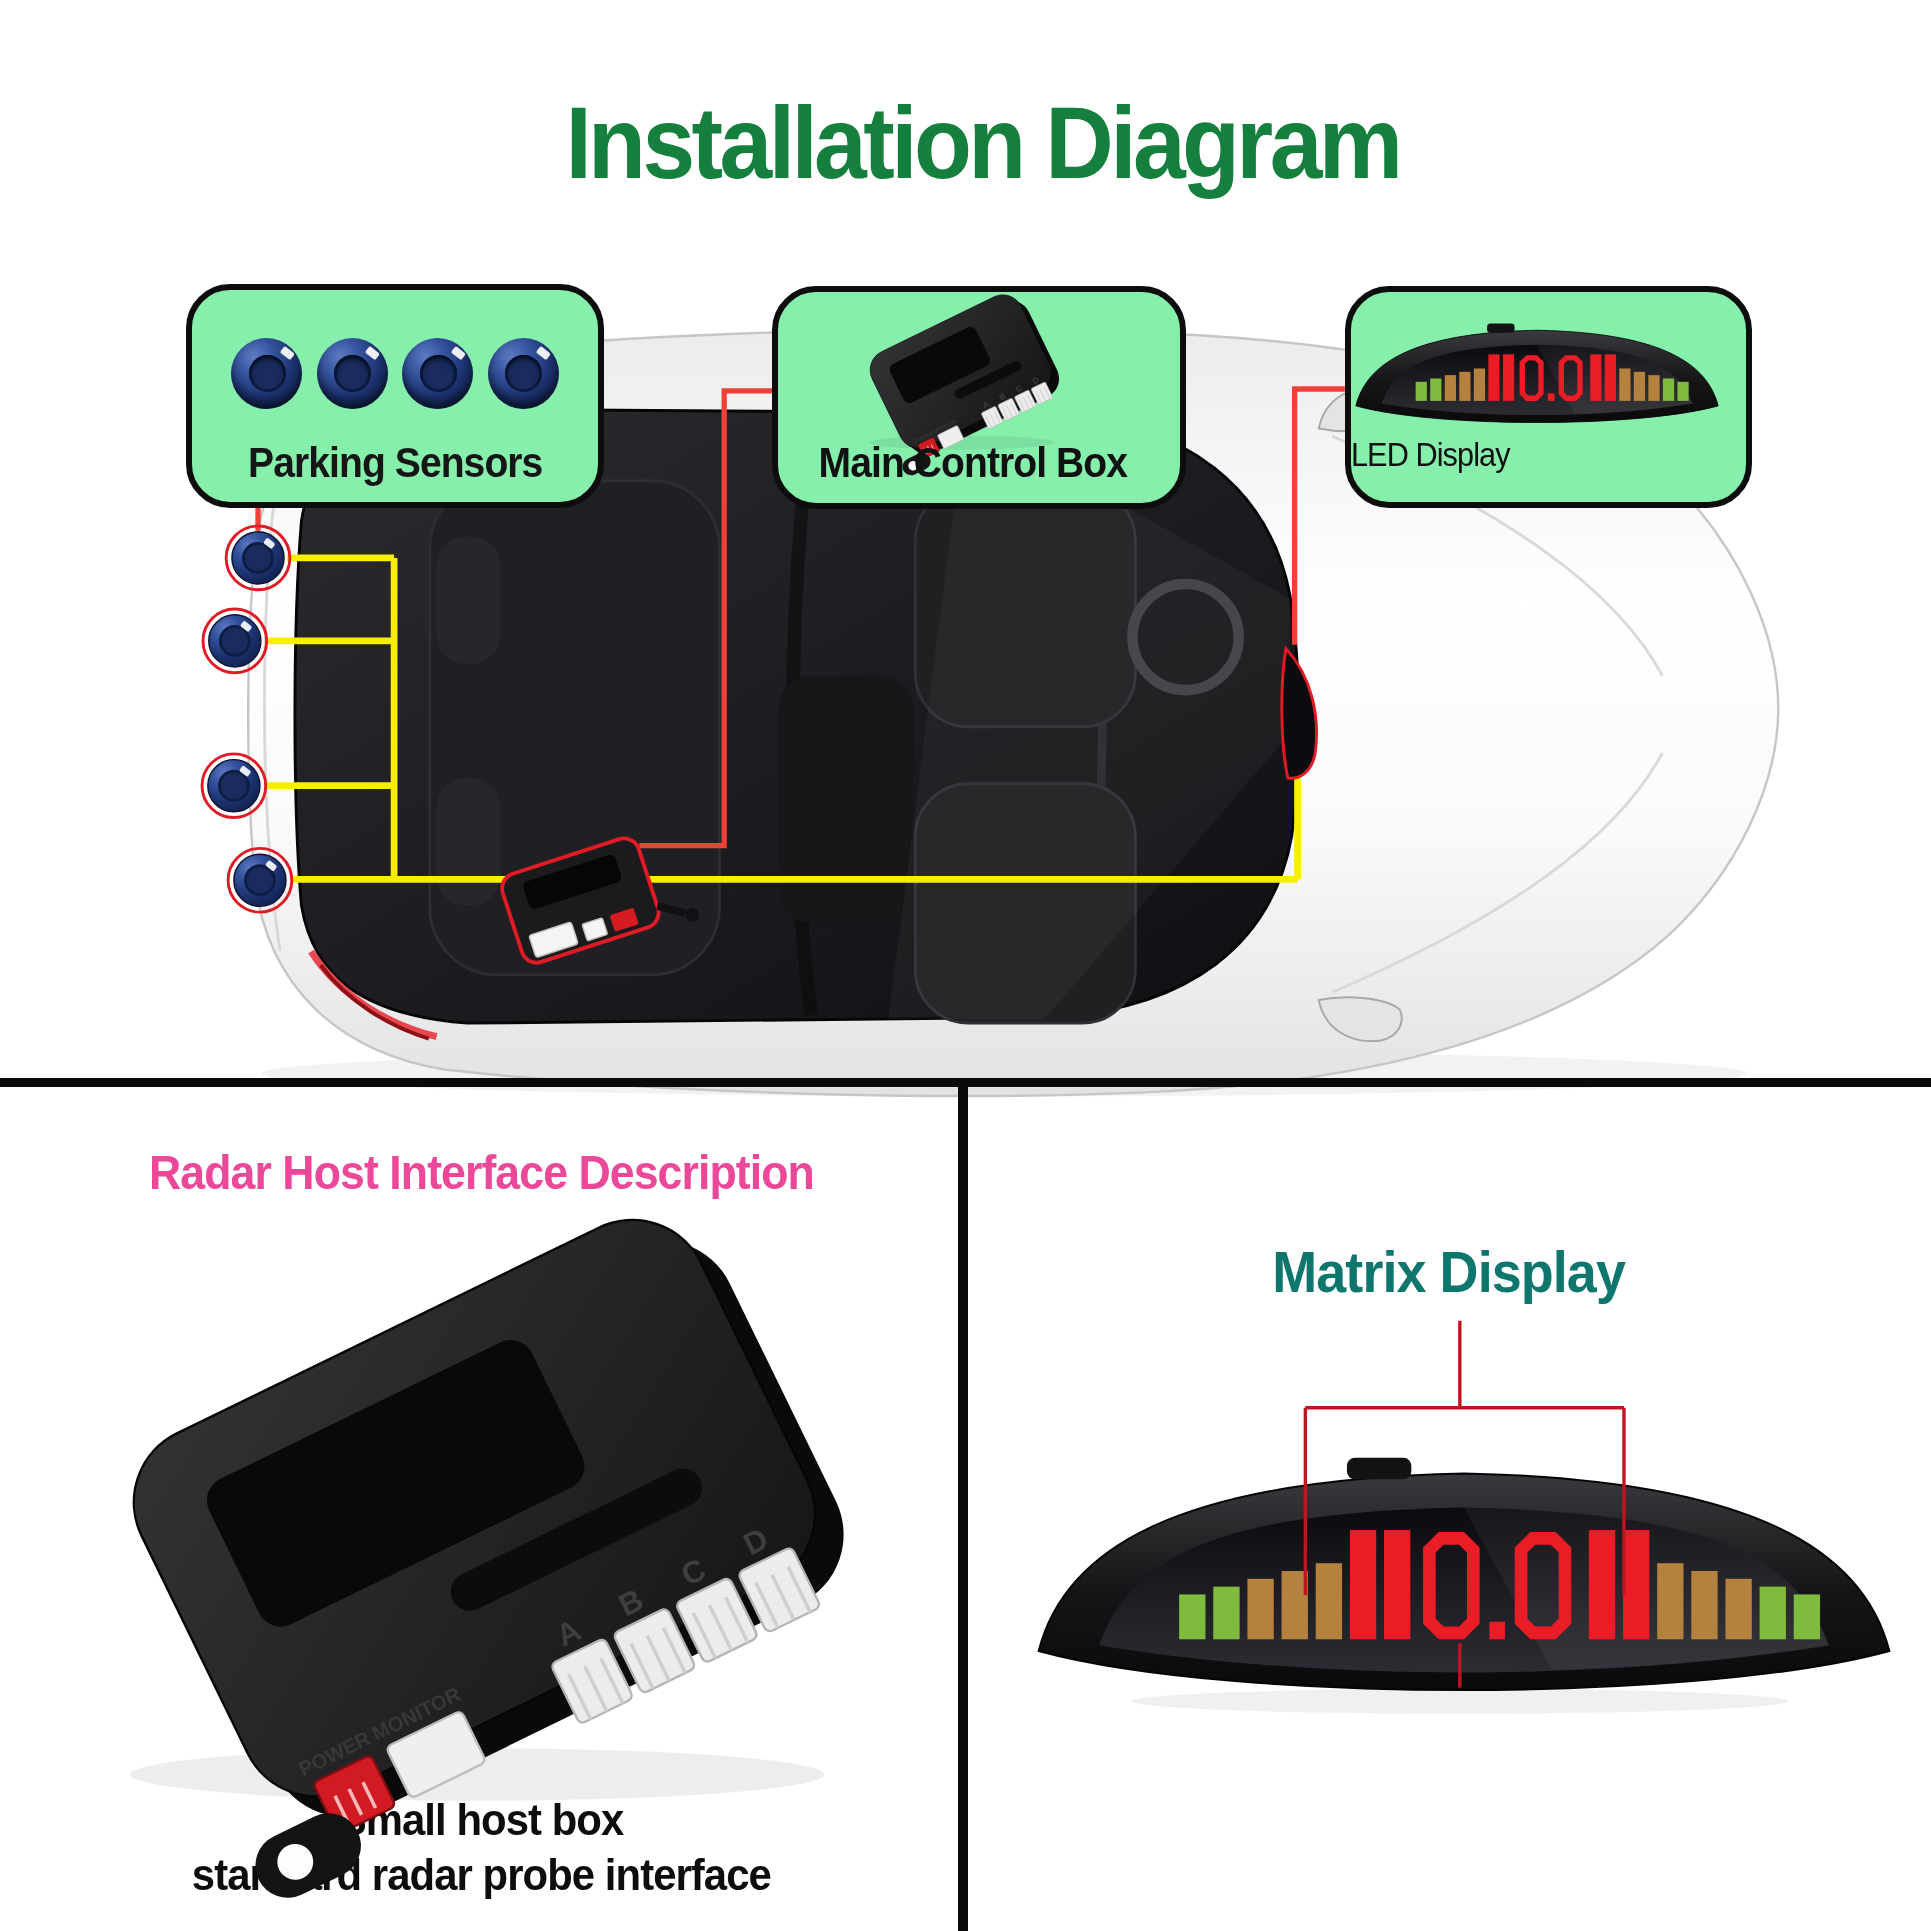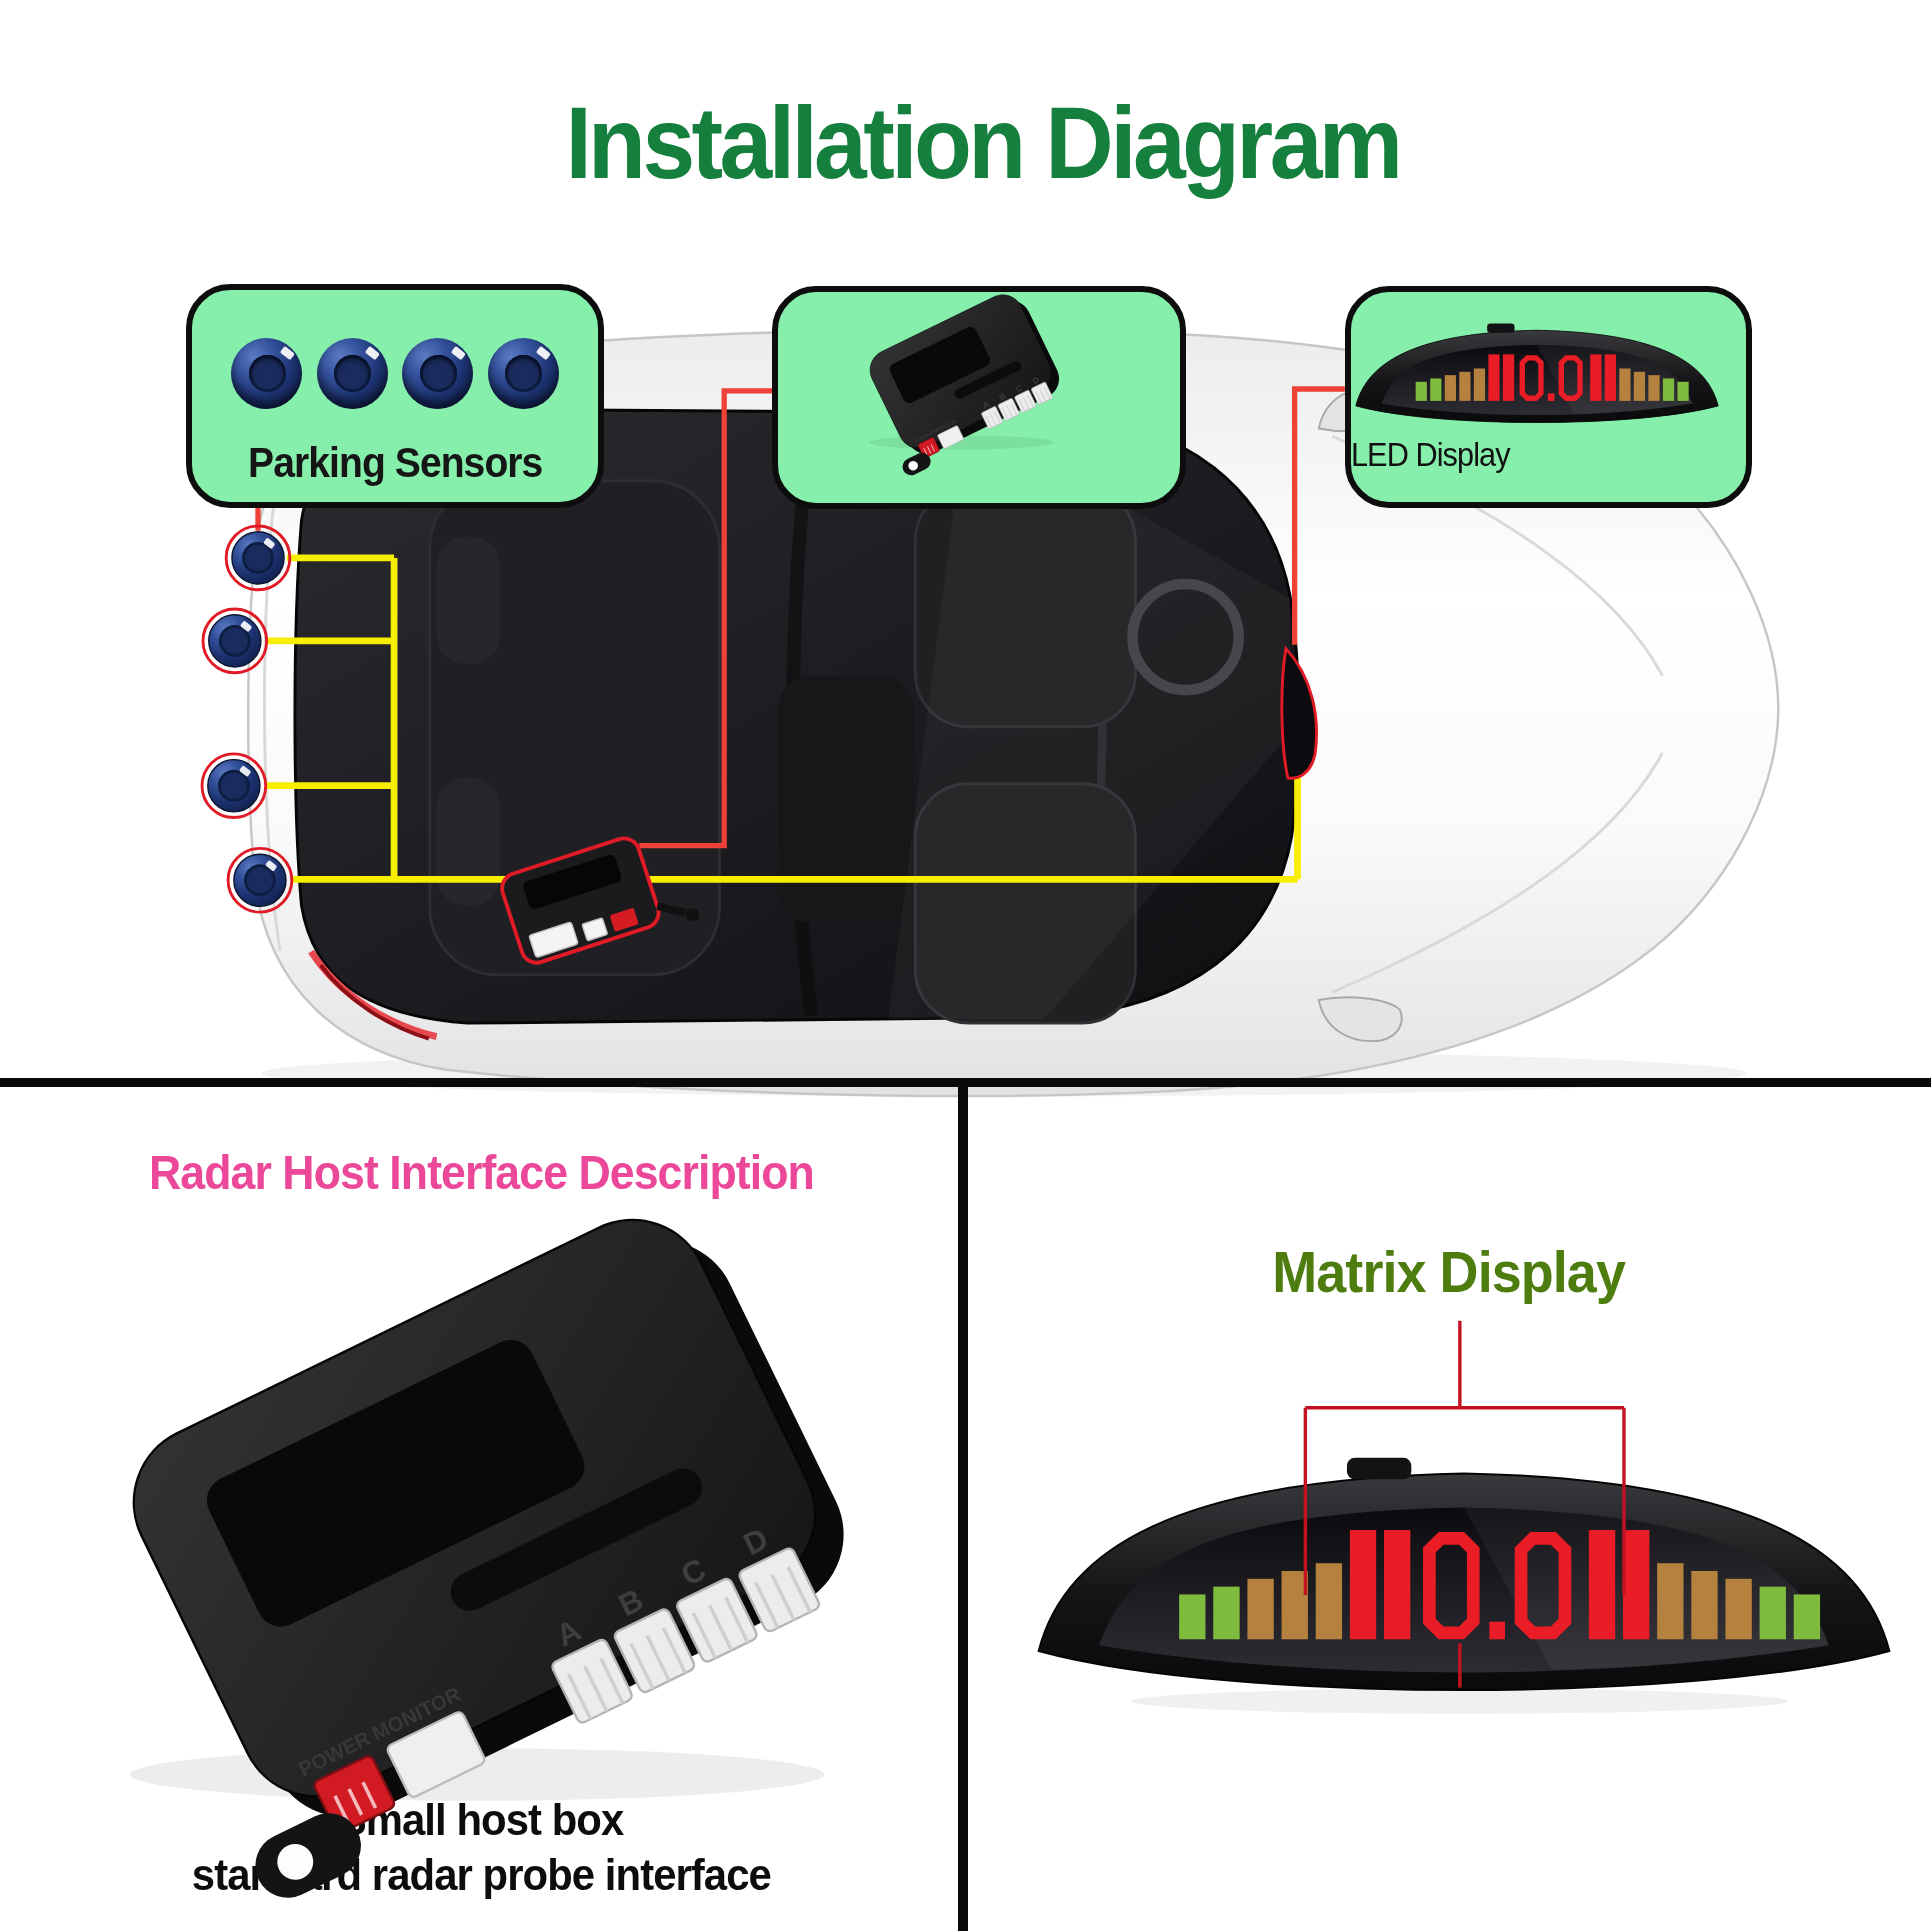--- a/index.html
+++ b/index.html
@@ -20,21 +20,21 @@
           background:#1a2c5f;box-shadow:inset 0 2.9px 7.7px rgba(0,0,0,.65), inset 0 0 0 2.9px #0f1e47;}
   .sensor::before{content:"";position:absolute;right:8.7px;top:10.6px;width:12.6px;height:7.7px;border-radius:1.9px;
           background:rgba(255,255,255,.92);transform:rotate(38deg);z-index:2;}
   .divider-h{position:absolute;left:0;top:1078px;width:1931px;height:8.7px;background:#0a0a0a;z-index:8;}
   .divider-v{position:absolute;left:958px;top:1078px;width:9.7px;height:853px;background:#0a0a0a;z-index:8;}
   .bl-heading{position:absolute;left:0;top:1145px;width:962px;text-align:center;
               font-size:48px;font-weight:bold;color:#ec4899;letter-spacing:-1px;}
   .bl-caption{position:absolute;left:0;width:962px;text-align:center;font-size:45px;font-weight:bold;
               color:#0d0d0d;letter-spacing:-1px;line-height:1.16;}
   .br-heading{position:absolute;left:967px;width:964px;text-align:center;font-size:58px;font-weight:bold;
-              color:#4d7c0f;letter-spacing:-1px;}
+              color:#0f766e;letter-spacing:-1px;}
   svg{display:block;}
   .devsvg{position:absolute;overflow:visible;}
 </style>
 </head>
 <body>
 
 <div id="stage">
 
   <svg width="0" height="0" style="position:absolute" aria-hidden="true">
     <defs>
@@ -197,20 +197,23 @@
       </div>
     <div class="callout-label">
       <span class="condense">Parking Sensors</span>
     </div>
   </div>
 
   <div class="callout" style="left:772px;top:286px;width:402px;height:211px"></div>
   <svg class="devsvg" style="left:850px;top:290px;width:223px;height:166px;z-index:7" viewBox="0 0 700 520">
       <use href="#host-gfx"></use>
     </svg>
+  <div class="abs" style="left:772px;top:439px;width:402px;text-align:center;font-weight:bold;font-size:42px;letter-spacing:-1px;z-index:7">
+    <span class="condense">Main Control Box</span>
+  </div>
 
   <div class="callout" style="left:1345px;top:286px;width:395px;height:210px"></div>
   <svg class="devsvg" style="left:1350px;top:301px;width:374px;height:125px;z-index:7" viewBox="0 0 900 300">
       <use href="#led-gfx"></use>
     </svg>
   <div class="abs" style="left:1345px;top:436px;width:395px;font-weight:normal;font-size:33px;letter-spacing:-1px;z-index:7">
     <span class="condense">LED Display</span>
   </div>
 
   <div class="divider-h"></div>

